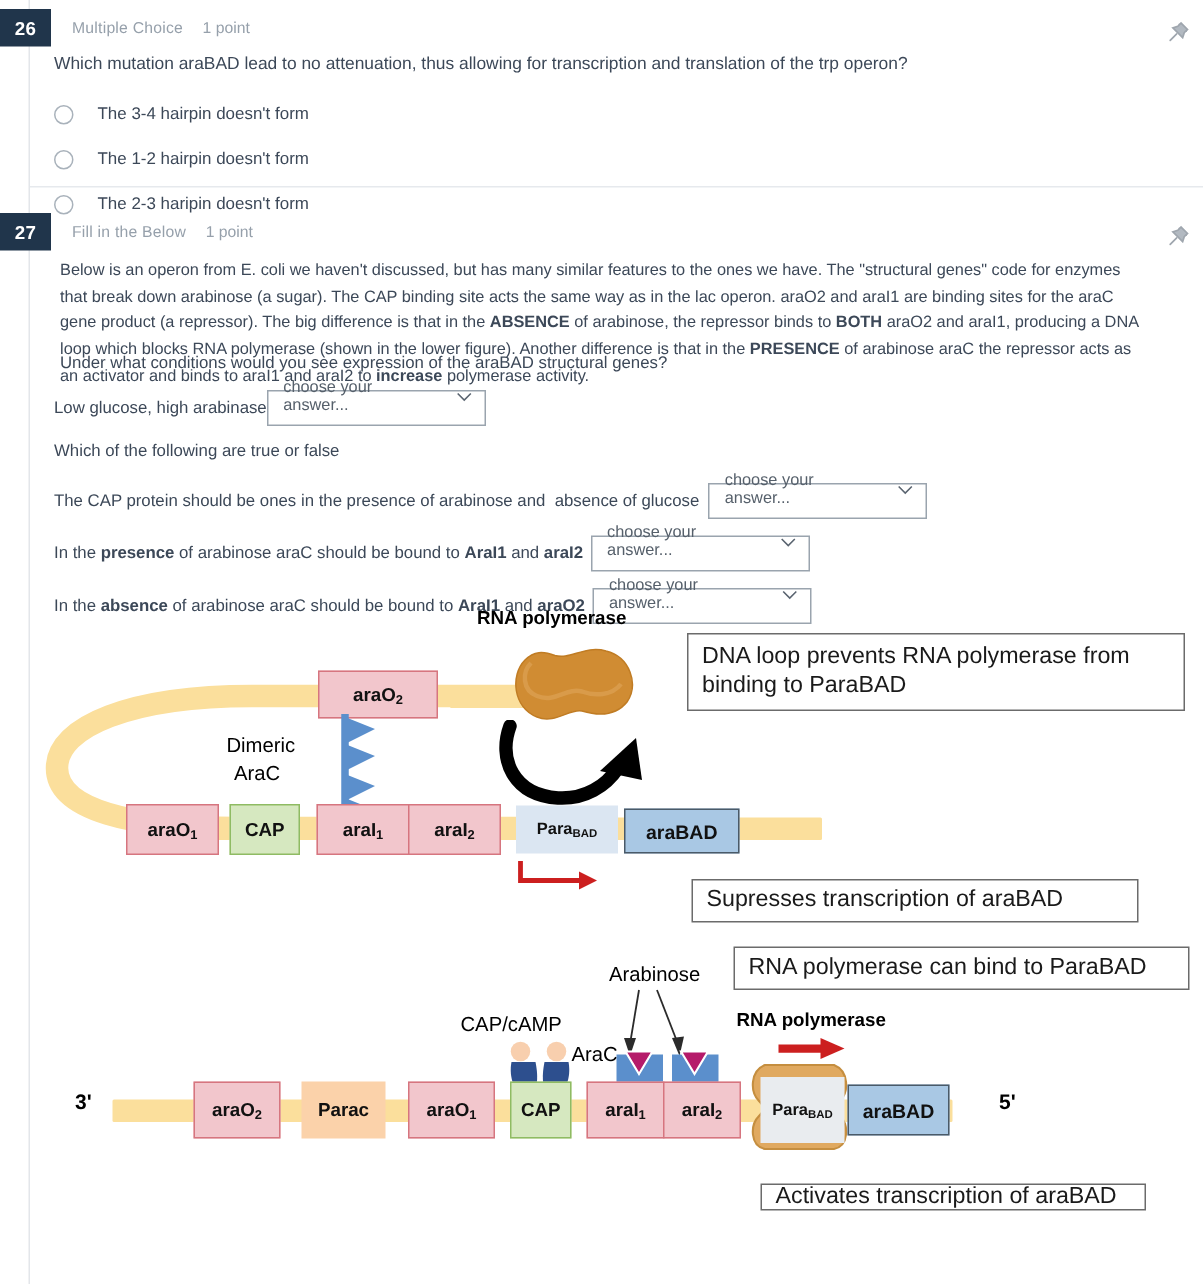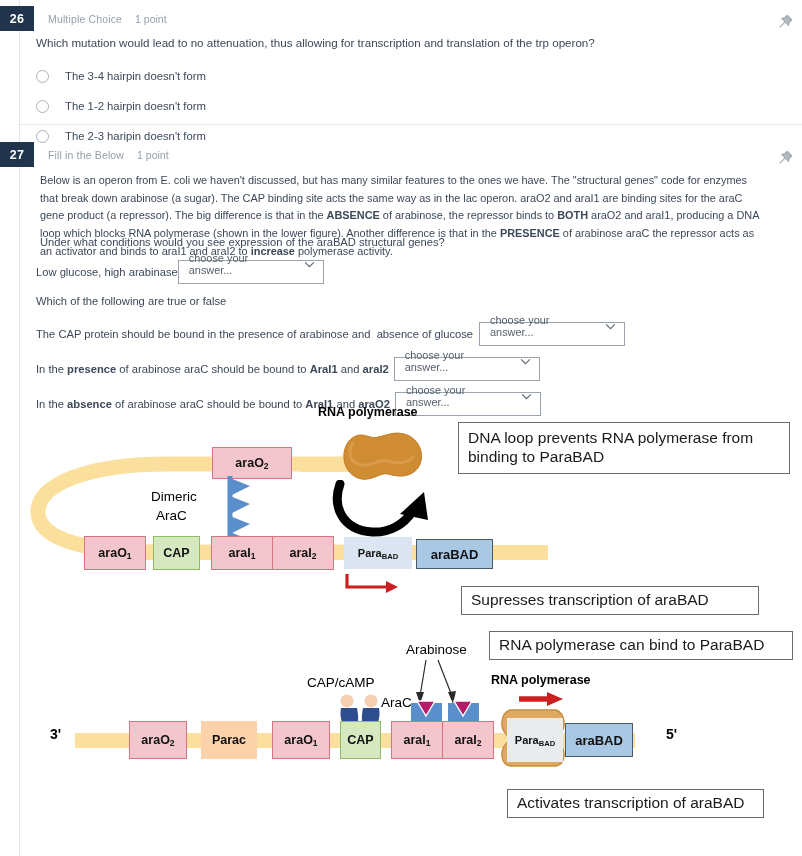--- a/index.html
+++ b/index.html
@@ -123,21 +123,21 @@
     <div class="pin">
       <svg viewBox="0 0 20 20" width="18" height="18" aria-hidden="true">
         <g stroke="#6d7884" stroke-width="1.3" fill="none" stroke-linecap="round">
           <path d="M11.4 3.6 L16.4 8.6"></path>
           <path d="M12.6 2.6 L10.2 5.0 L6.6 6.2 L13.8 13.4 L15.0 9.8 L17.4 7.4 Z" fill="#8a95a1" stroke="#6d7884"></path>
           <path d="M9.4 10.6 L4.6 15.4"></path>
         </g>
       </svg>
     </div>
 
-    <div class="qtext" style="position:absolute; left:36px; top:28px; width:730px;">Which mutation would lead to no attenuation, thus allowing for transcription and translation of the trp operon?</div>
+    <div class="qtext" style="position:absolute; left:36px; top:28px; width:730px;">Which mutation araBAD lead to no attenuation, thus allowing for transcription and translation of the trp operon?</div>
 
     <div class="choices" style="position:absolute; left:20px; top:50px;">
       <div class="choice">
         <div class="radio"></div>
         <div class="choice-label">The 3-4 hairpin doesn't form</div>
       </div>
       <div class="choice">
         <div class="radio"></div>
         <div class="choice-label">The 1-2 hairpin doesn't form</div>
       </div>
@@ -177,21 +177,21 @@
         <span class="cv">choose your answer...</span>
         <svg class="chev" viewBox="0 0 12 8">
             <path d="M1 1.5 L6 6.5 L11 1.5" fill="none" stroke="#5a6470" stroke-width="1.2"></path>
           </svg>
       </span>
     </div>
 
     <div class="qtext" style="position:absolute; left:36px; top:151px; font-size:11.2px;">Which of the following are true or false</div>
 
     <div class="q-row" style="position:absolute; left:36px; top:180px;">
-      <span class="lbl"><span>The CAP protein should be bound in the presence of arabinose and  absence of glucose</span></span>
+      <span class="lbl"><span>The CAP protein should be ones in the presence of arabinose and  absence of glucose</span></span>
       <span class="dd" style="width:146px; margin-left:6px;">
         <span class="cv">choose your answer...</span>
         <svg class="chev" viewBox="0 0 12 8">
             <path d="M1 1.5 L6 6.5 L11 1.5" fill="none" stroke="#5a6470" stroke-width="1.2"></path>
           </svg>
       </span>
     </div>
 
     <div class="q-row" style="position:absolute; left:36px; top:215px;">
       <span class="lbl"><span>In the </span><b>presence</b><span> of arabinose araC should be bound to </span><b>AraI1</b><span> and </span><b>araI2</b></span>
@@ -343,18 +343,18 @@
     <div class="site pink" style="left:442px; top:331px; width:52px; height:38px;">
       <span><span>araI</span><span class="sub">2</span></span>
     </div>
     <div class="site grey" style="left:507px; top:328px; width:56px; height:44px; font-size:11px;">
       <span><span>Para</span><span class="subsm">BAD</span></span>
     </div>
     <div class="site blue" style="left:565px; top:333px; width:68px; height:34px; font-size:13px;">
       <span>araBAD</span>
     </div>
 
-    <div class="callout" style="left:507px; top:399px; width:257px; height:29px;">
+    <div class="callout" style="left:507px; top:399px; width:257px; height:18px;">
       <span>Activates transcription of araBAD</span>
     </div>
 
   </div>
 </div>
 
 </body></html>

